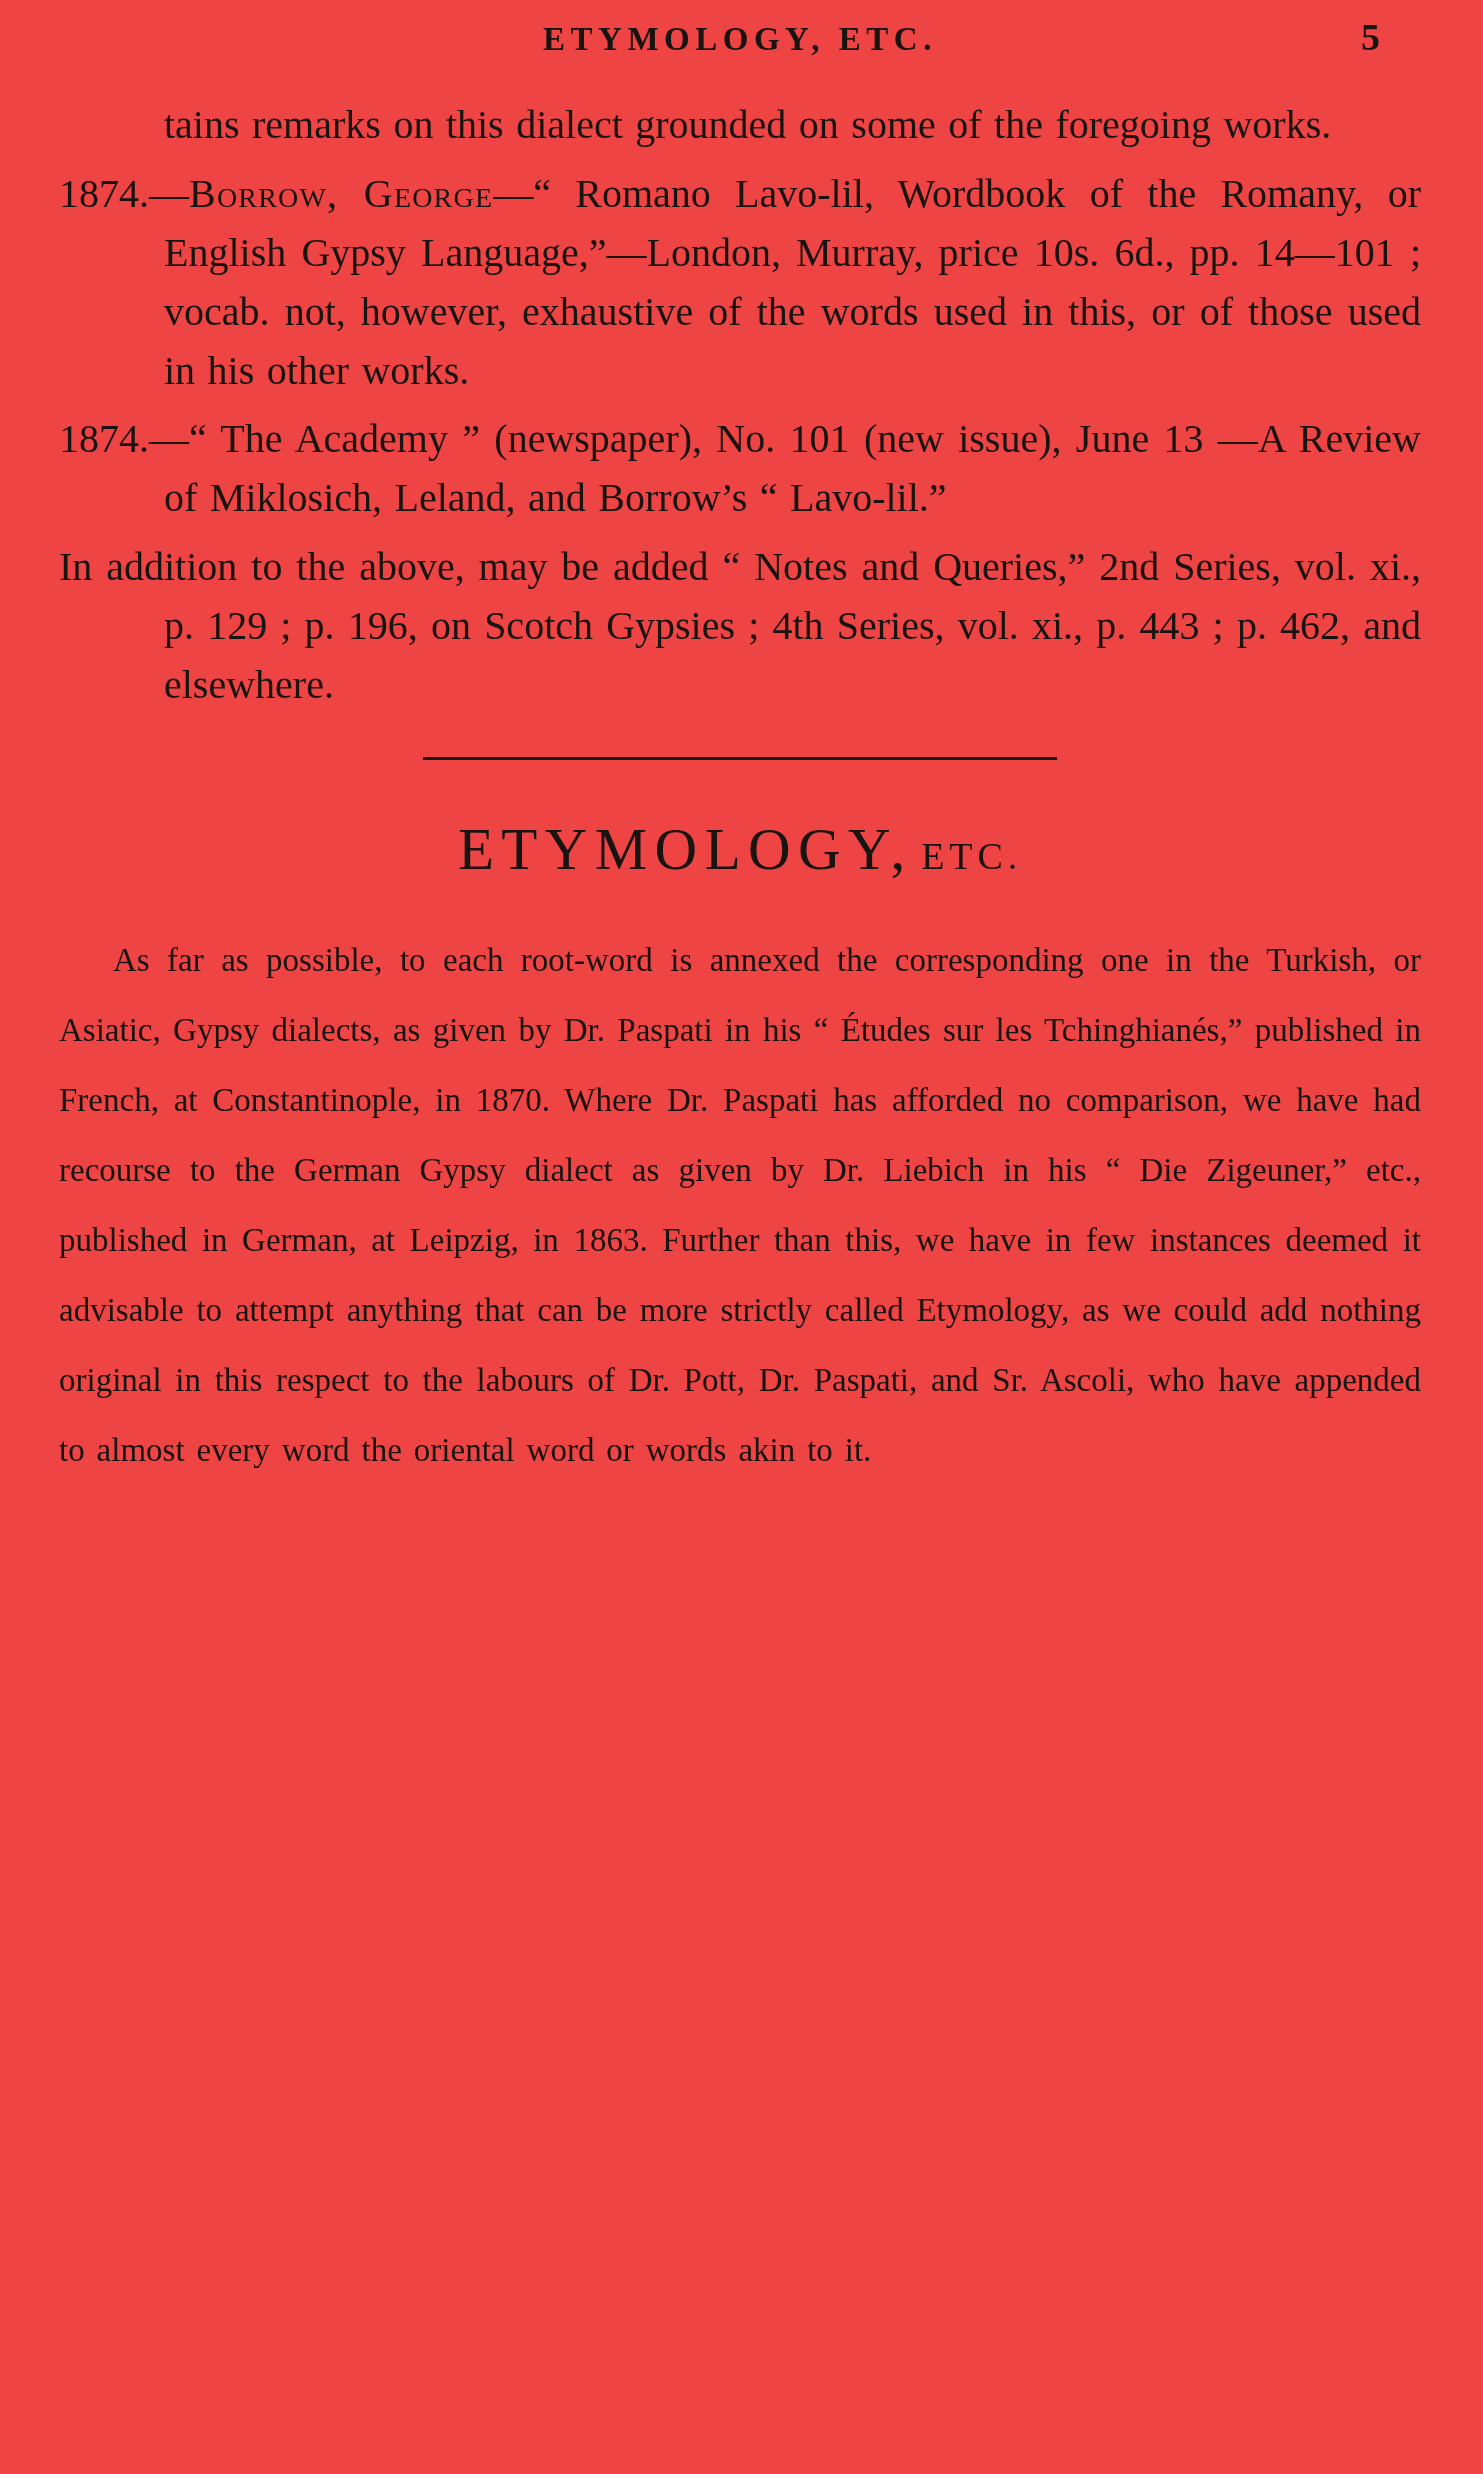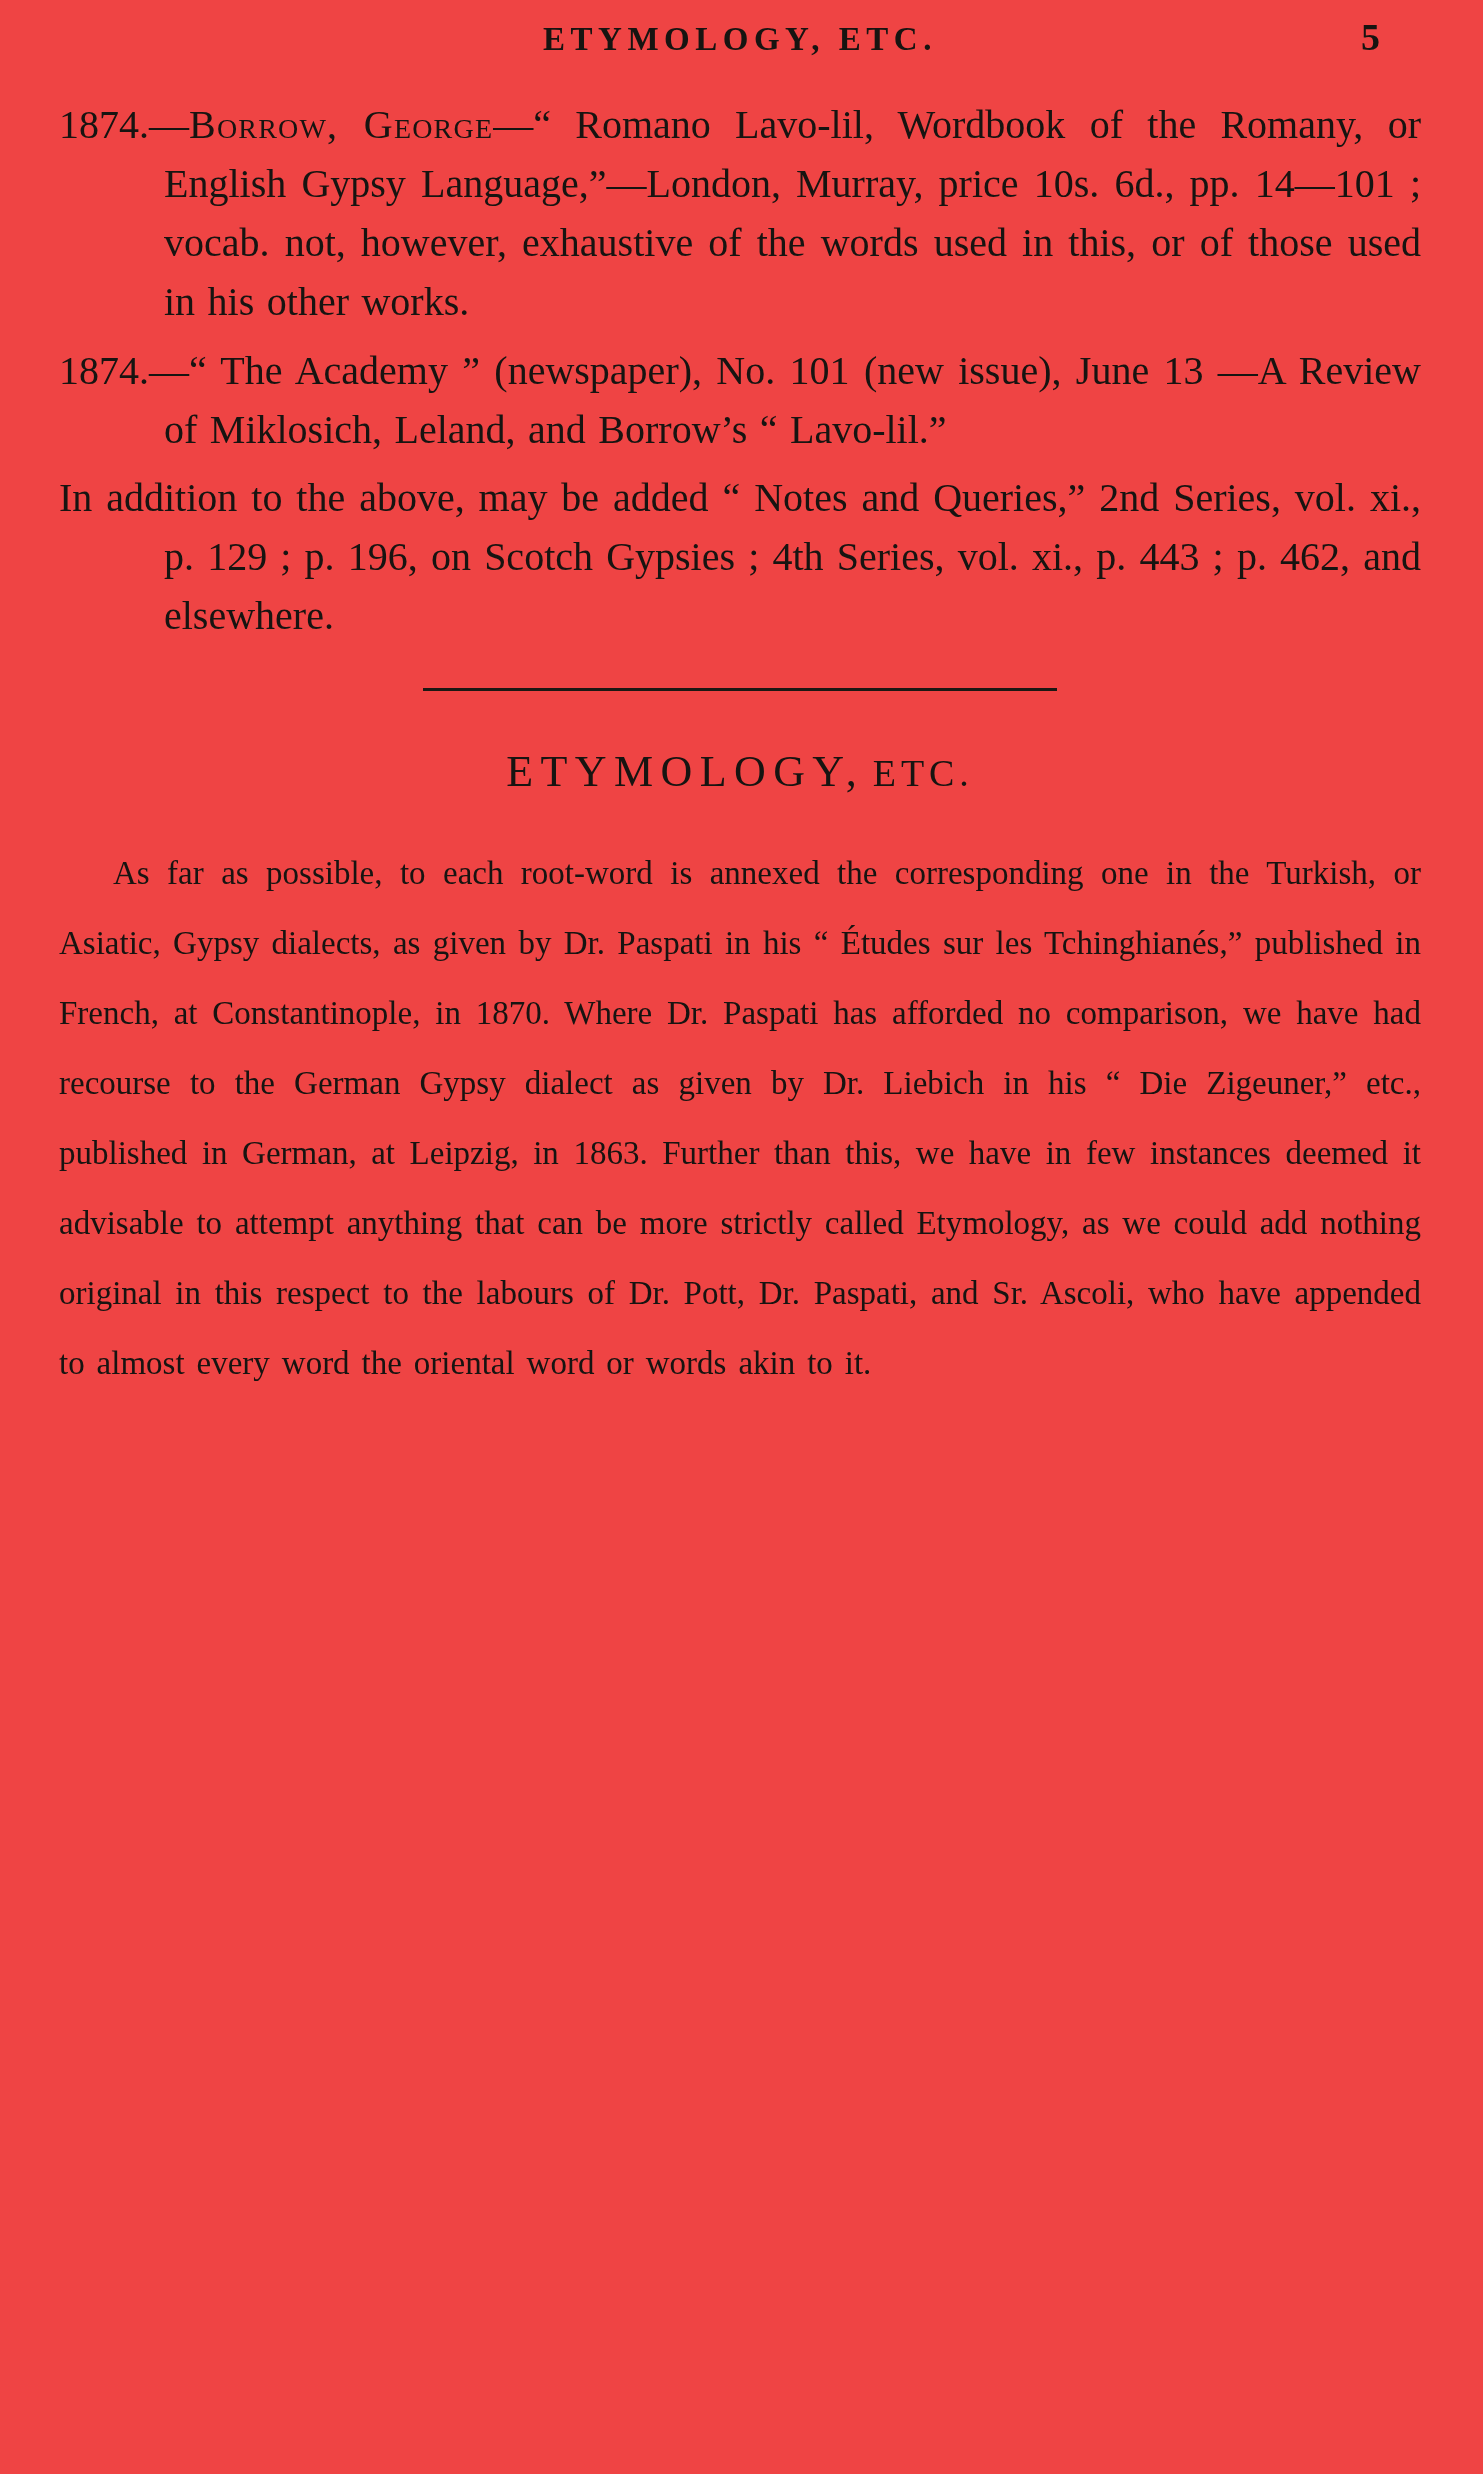--- a/index.html
+++ b/index.html
@@ -65,21 +65,21 @@
   }
 
   
   .section-heading {
     text-align: center;
     font-weight: 400;
     margin-bottom: 41px;
     white-space: nowrap;
   }
   .heading-main {
-    font-size: 44px;
+    font-size: 59px;
     letter-spacing: 7.4px;
   }
   .heading-etc {
     font-size: 38px;
     letter-spacing: 4.9px;
     margin-left: 8.6px;
   }
 
   
   .etymology {
@@ -96,20 +96,21 @@
 <div class="page">
 
   <header class="running-head">
     <span class="spacer"></span>
     <span class="head-title">ETYMOLOGY, ETC.</span>
     <span class="head-number-cell"><span class="page-number">5</span></span>
   </header>
 
   <section class="bibliography">
 
+    <p class="cont-para">tains remarks on this dialect grounded on some of the foregoing works.</p>
 
 
     <p class="entry"><span class="year">1874.—</span><span class="author">Borrow, George</span><span class="entry-text">—“ Romano Lavo-lil, Wordbook of the Romany, or English Gypsy Language,”—London, Murray, price 10s. 6d., pp. 14—101 ; vocab. not, however, exhaustive of the words used in this, or of those used in his other works.</span></p>
 
 
     <p class="entry"><span class="year">1874.—</span><span class="author"></span><span class="entry-text">“ The Academy ” (newspaper), No. 101 (new issue), June 13 —A Review of Miklosich, Leland, and Borrow’s “ Lavo-lil.”</span></p>
 
     <p class="entry"><span class="year"></span><span class="author"></span><span class="entry-text">In addition to the above, may be added “ Notes and Queries,” 2nd Series, vol. xi., p. 129 ; p. 196, on Scotch Gypsies ; 4th Series, vol. xi., p. 443 ; p. 462, and elsewhere.</span></p>
 
   </section>

